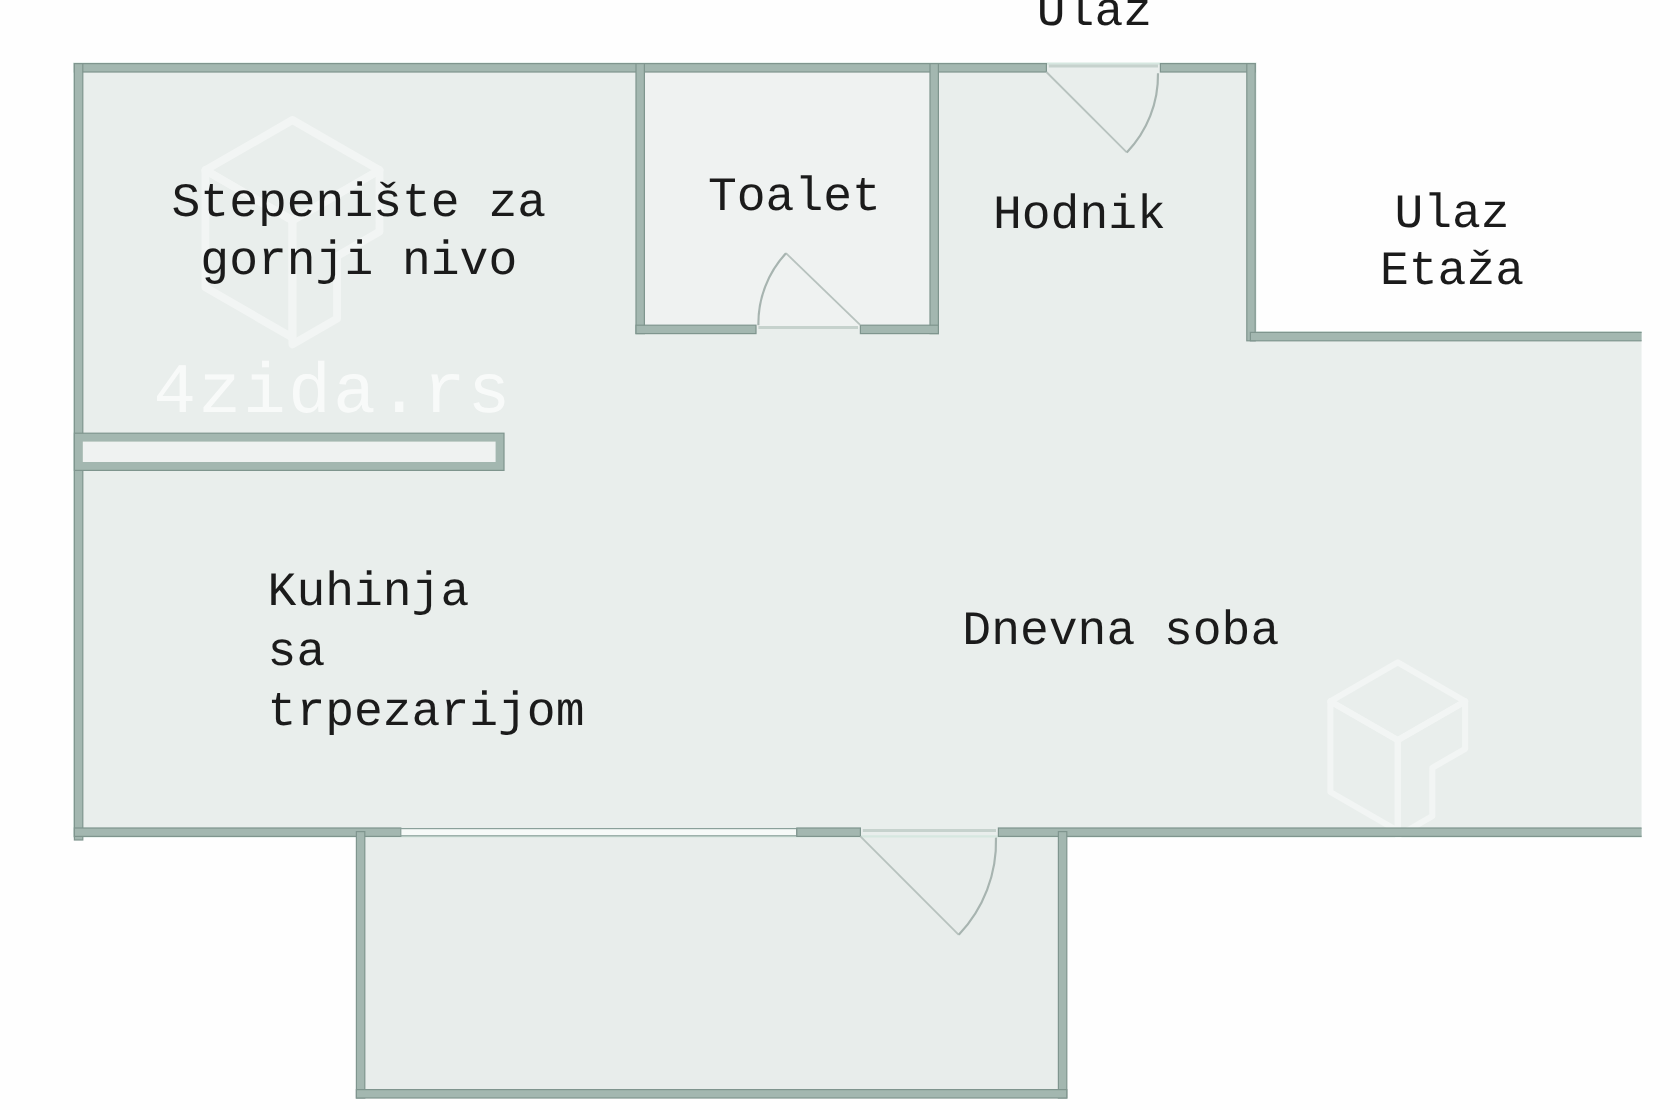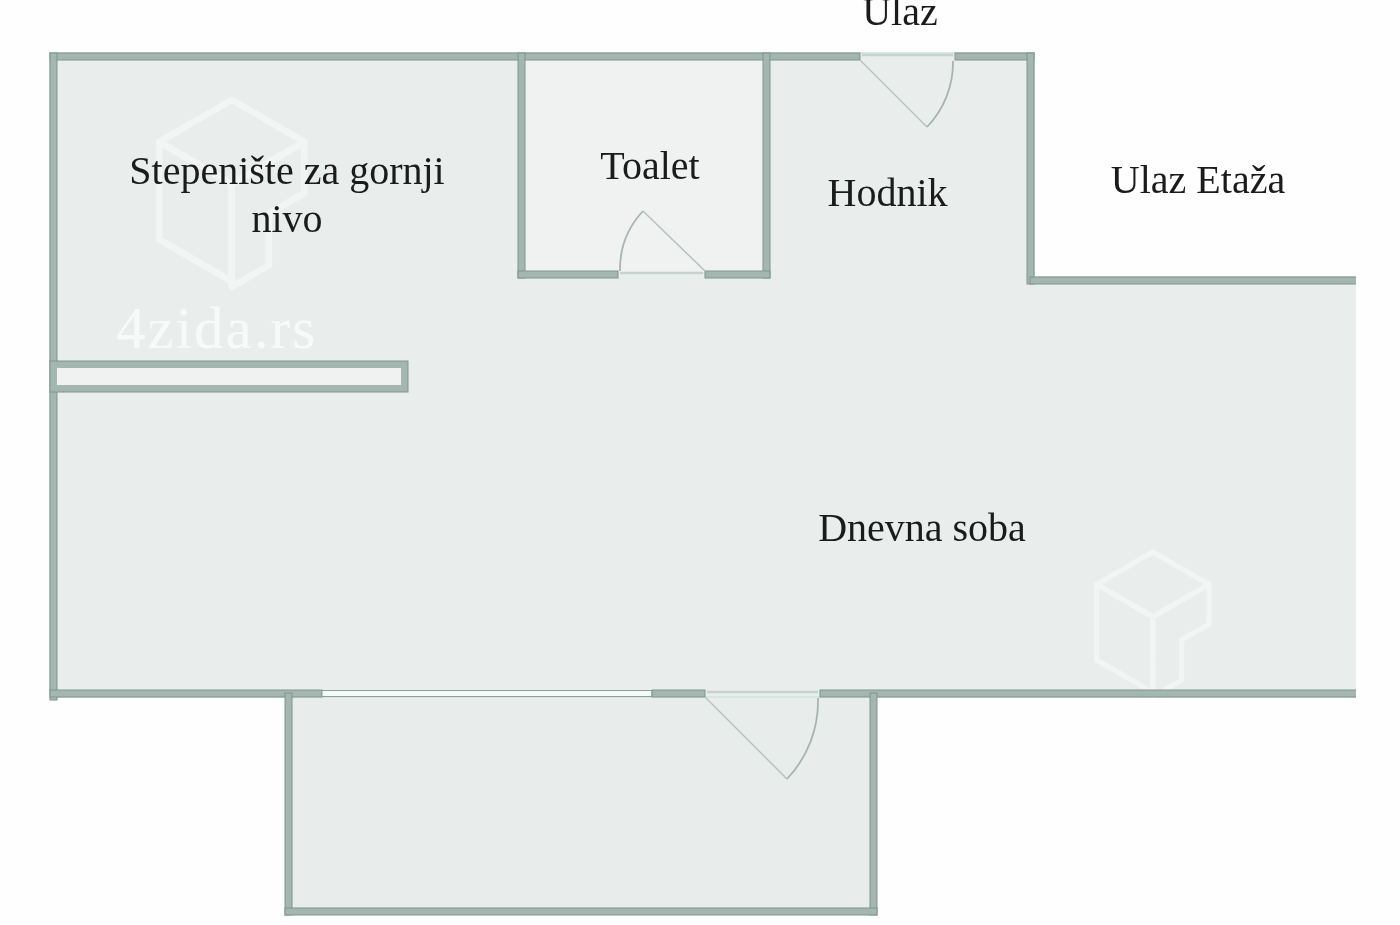--- a/index.html
+++ b/index.html
@@ -16,21 +16,22 @@
     --color-watermark_white: #ffffff;
   }
   * { margin: 0; padding: 0; box-sizing: border-box; }
   html, body { background: var(--color-outside); }
   .stage {
     position: relative;
     width: 1356px;
     height: 925px;
     background: var(--color-outside);
     overflow: hidden;
-    font-family: Liberation Serif, serif;
+    font-family: Liberation Mono, monospace;
+    margin-left: 12px;
   }
   .plan-svg { position: absolute; left: 0; top: 0; }
 
   .floor { fill: var(--color-floor); stroke: var(--color-floor_inner_highlight); stroke-width: 2; }
   .floor-toalet { fill: var(--color-floor_toalet); }
   .floor-terasa { fill: var(--color-floor_terasa); }
   .wall { fill: var(--color-wall_fill); stroke: var(--color-wall_edge); stroke-width: 1; }
   .floor-inset { fill: var(--color-floor_toalet); stroke: none; }
   .window { fill: #f6faf8; stroke: #8aa09a; stroke-width: 1; }
   .threshold { stroke: var(--color-threshold); stroke-width: 2.5; fill: none; }
@@ -44,21 +45,21 @@
     color: var(--color-label_text);
     font-size: 40px;
     line-height: 48px;
     text-align: center;
     white-space: pre-line;
     letter-spacing: 0px;
   }
   .label-ulaz      { left: 810px; top: -9px;  width: 180px; line-height: 42px; }
   .label-stepeniste{ left: 127px; top: 147px; width: 320px; text-align: center; }
   .label-toalet    { left: 560px; top: 142px; width: 180px; }
-  .label-hodnik    { left: 795px; top: 169px; width: 185px; }
+  .label-hodnik    { left: 795px; top: 157px; width: 185px; }
   .label-prva      { left: 1078px; top: 156px; width: 240px; }
   .label-kuhinja   { left: 211px; top: 470px; width: 232px; text-align: left; line-height: 50px; }
   .label-dnevna    { left: 772px; top: 504px; width: 300px; }
   .label-terasa    { left: 498px; top: 770px; width: 170px; }
 
   .wm-text {
     position: absolute;
     left: 116px; top: 294px;
     font-size: 59px;
     font-weight: 500;
@@ -125,16 +126,17 @@
 
     <path class="door-leaf" d="M705,697 L787,779"></path>
     <path class="door" d="M818,698 A113,113 0 0 1 787,779"></path>
   </svg>
 
   <div class="label label-ulaz">Ulaz</div>
   <div class="label label-stepeniste">Stepenište za gornji nivo</div>
   <div class="label label-toalet">Toalet</div>
   <div class="label label-hodnik">Hodnik</div>
   <div class="label label-prva">Ulaz Etaža</div>
+  <div class="label label-kuhinja">Kuhinja sa trpezarijom</div>
   <div class="label label-dnevna">Dnevna soba</div>
 
   <div class="wm-text">4zida.rs</div>
 </div>
 
 </body></html>

